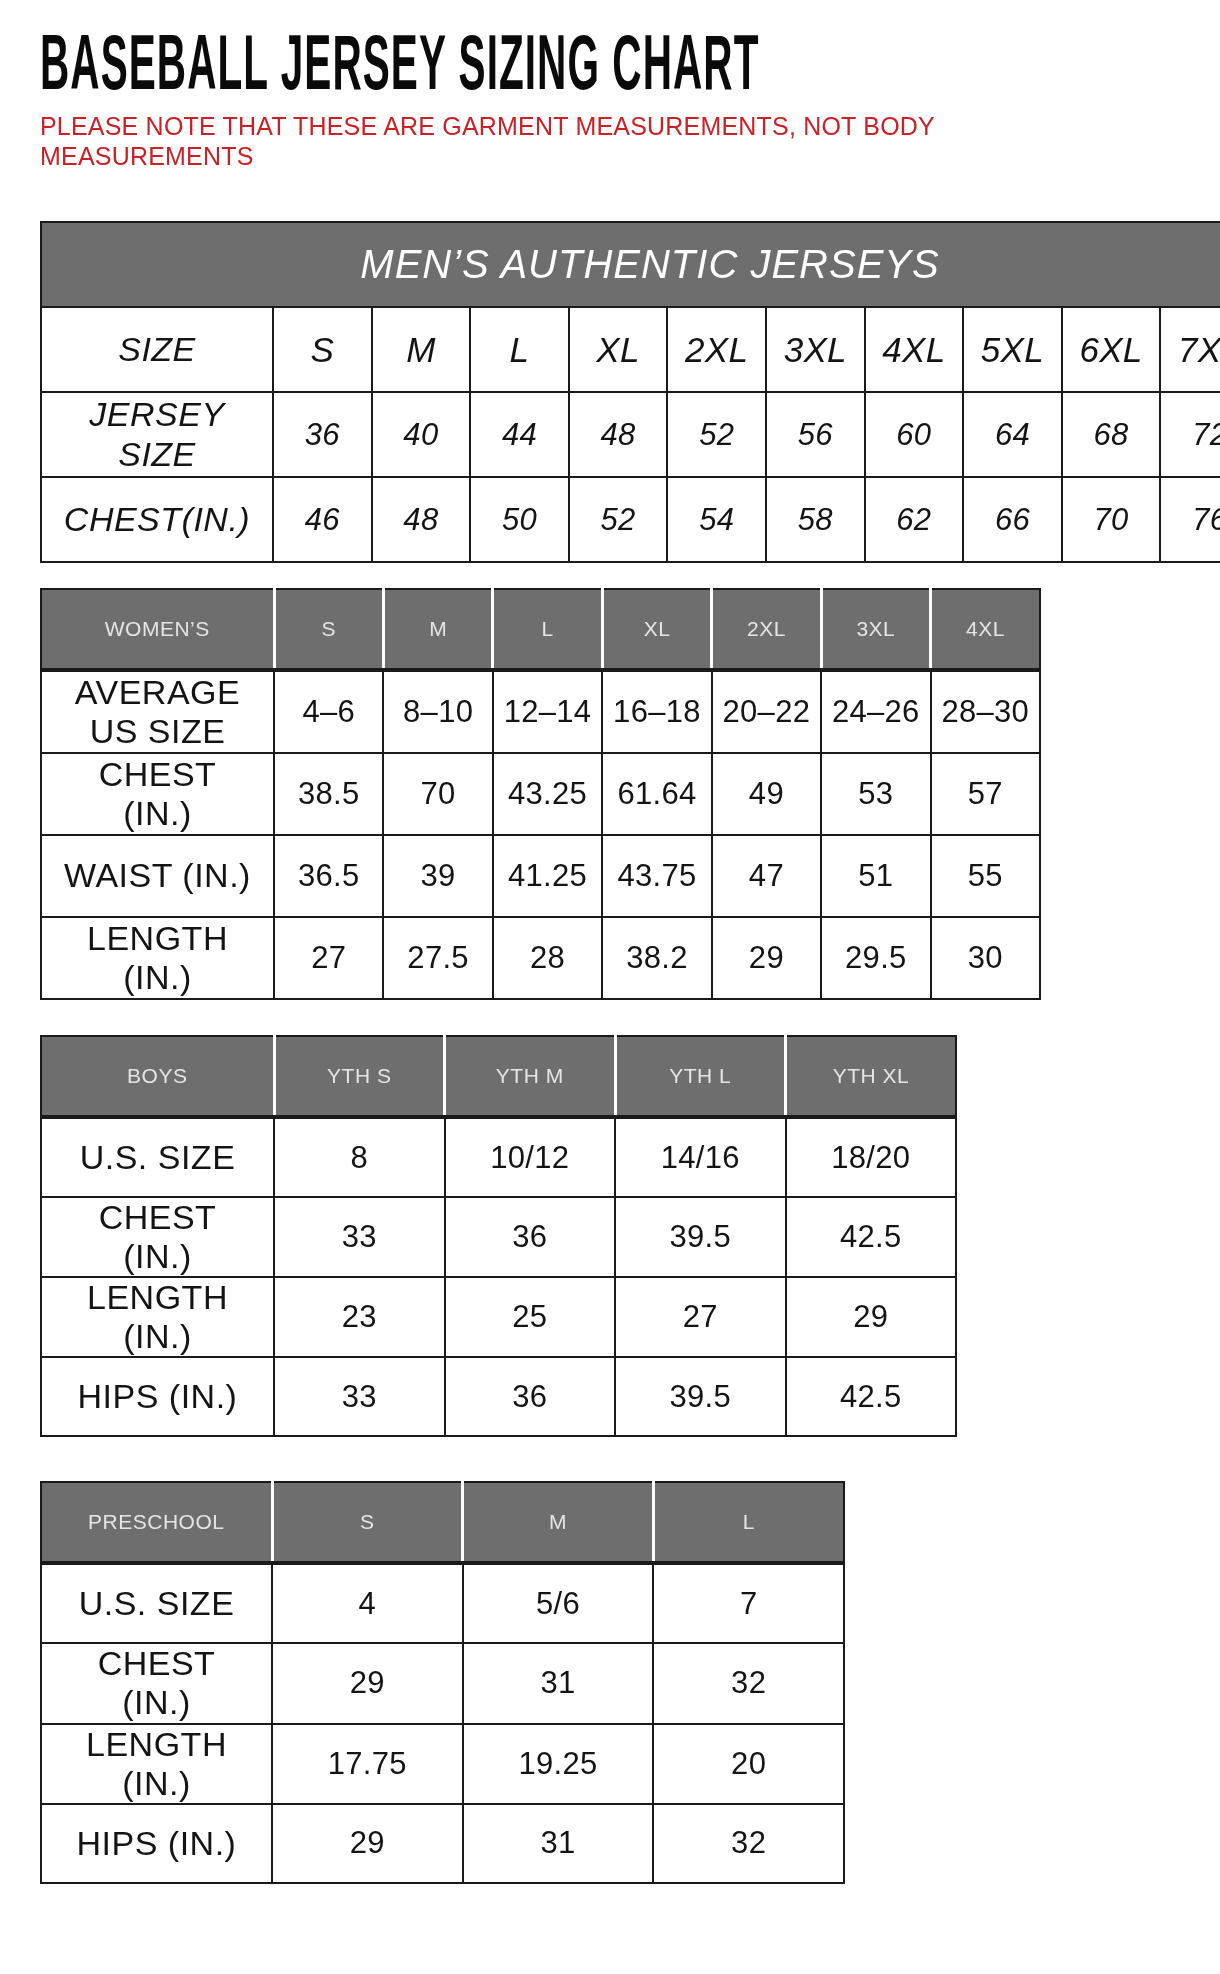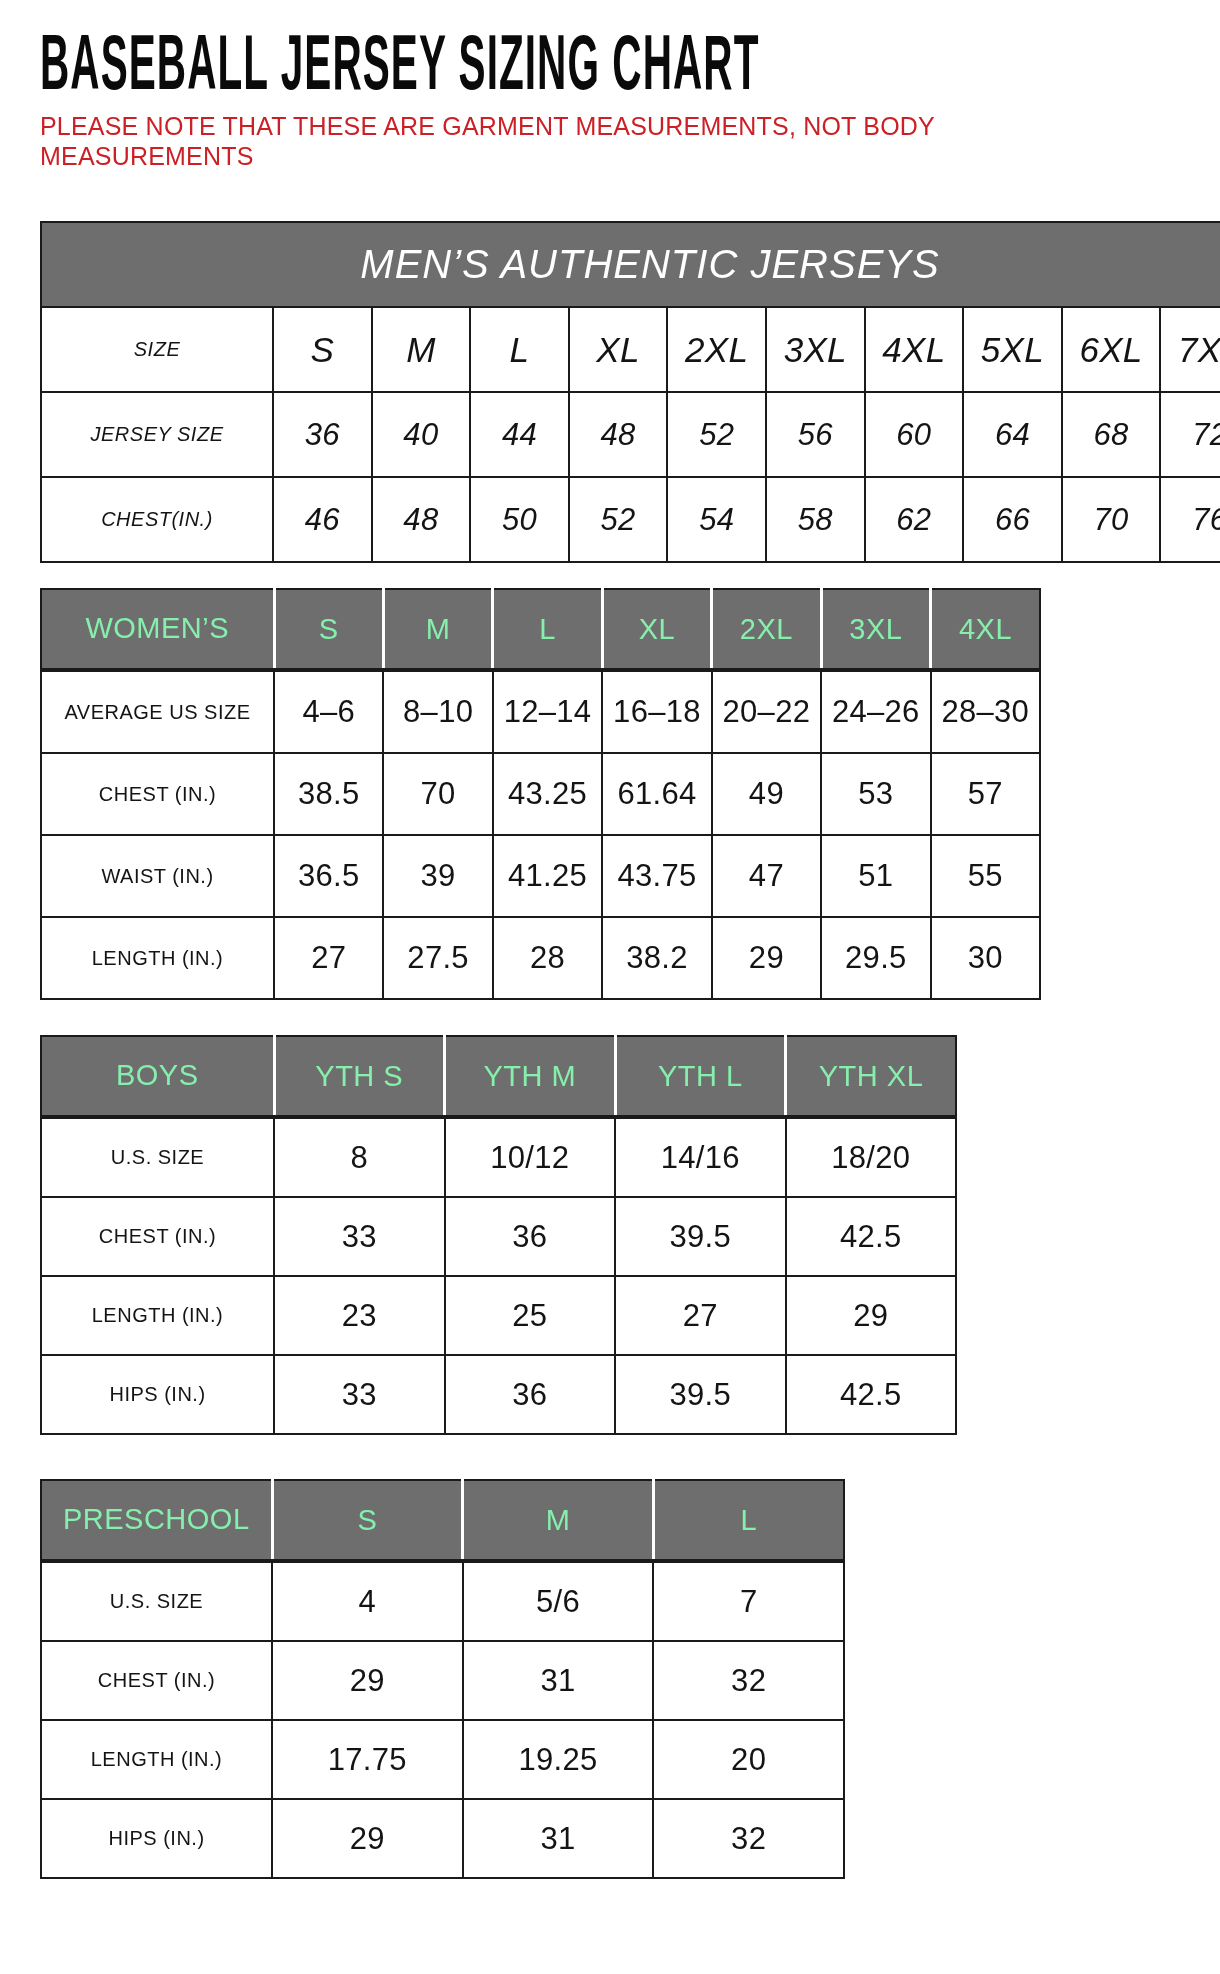--- a/index.html
+++ b/index.html
@@ -61,33 +61,33 @@
   td.banner{
     background:var(--gray);
     color:#fff;
     font-size:40px;
     letter-spacing:1px;
     height:86px;
     border-bottom:3px solid var(--line);
   }
   tr.gray-row td{
     background:var(--gray);
-    color:#86efac;
-    font-size:29px;
+    color:#e5e5e5;
+    font-size:21px;
     height:76px;
     border-left:3px solid #fff;
     border-right:3px solid #fff;
     border-top:2px solid var(--line);
     border-bottom:4px solid var(--line);
     letter-spacing:0.5px;
   }
   tr.gray-row td:first-child{border-left:2px solid var(--line);}
   tr.gray-row td:last-child{border-right:2px solid var(--line);}
   td.label, td.glabel{
-    font-size:20px;
+    font-size:34px;
     letter-spacing:0.5px;
     padding:0 18px;
     line-height:1.15;
   }
   td.val{font-size:31px;letter-spacing:0.3px;}
 
   
   .mens{width:1220px;margin-bottom:25px;font-style:italic;}
   .mens td{height:81px;}
   .mens col.label-col{width:232px;}

